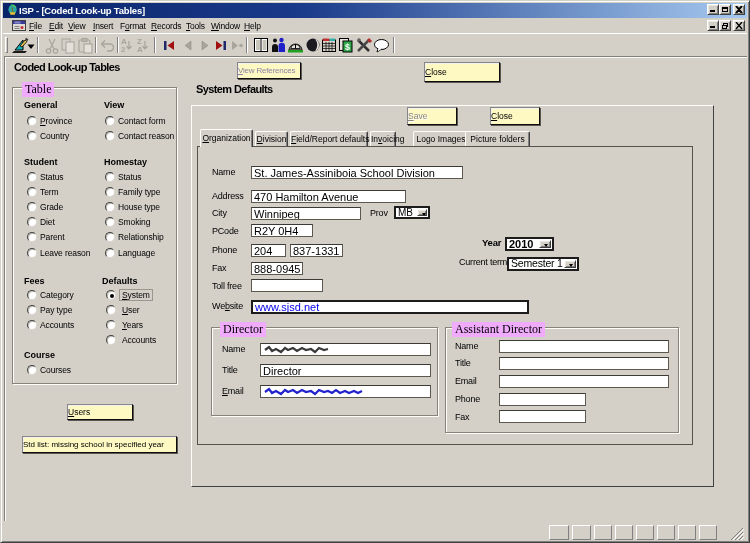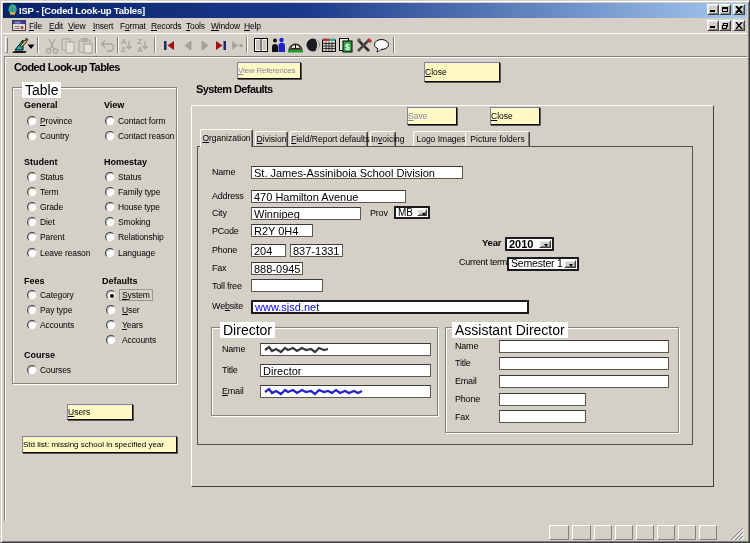--- a/index.html
+++ b/index.html
@@ -57,21 +57,21 @@
   background:#fef9c3;
   border:1px solid #868686;
   border-right-color:#0c0c0c; border-bottom-color:#0c0c0c;
   box-shadow: inset 1px 1px 0 #f4f2ee, 1px 1px 0 #5a5851;
   font-size:8.5px;
   color:#000;
   white-space:nowrap;
 }
 
 .gbox { border:1px solid #87837a; box-shadow: inset 1px 1px 0 #fffef9, 1px 1px 0 #fffef9; }
-.glabel { position:absolute; top:-6px; background:#ffffff; padding:0 3px; font-size:14px; }
+.glabel { position:absolute; top:-6px; background:#f0abfc; padding:0 3px; font-size:12px;font-family:Liberation Serif, serif; }
 
 .radio { position:absolute; width:10px; height:10px; border-radius:50%;
   background:#fff;
   border:1px solid; border-color:#44423d #d8d5cc #d8d5cc #44423d;
   box-shadow: inset 1px 1px 0 rgba(70,68,62,0.35);
 }
 .radio.sel::after { content:""; position:absolute; left:2.5px; top:2.5px; width:4px; height:4px; border-radius:50%; background:#000; }
 .rlabel { position:absolute; font-size:8.5px; letter-spacing:-0.1px; }
 
 .tin { position:absolute; background:#fff; border:1px solid #5a584f;

